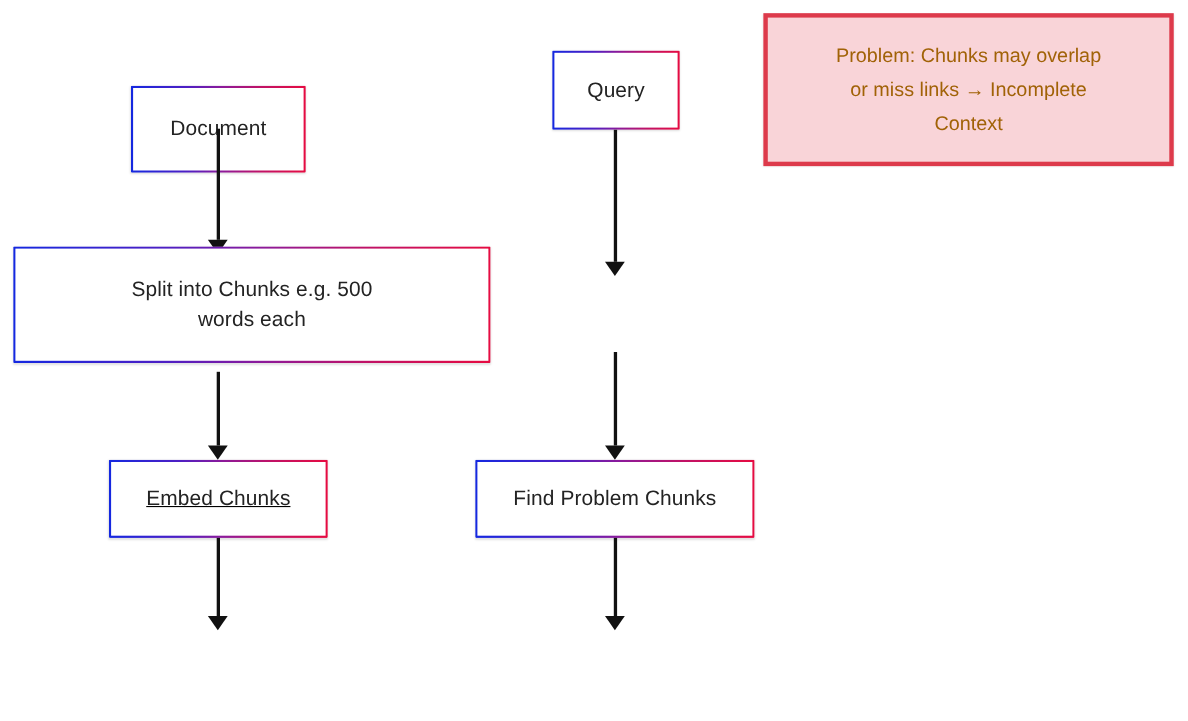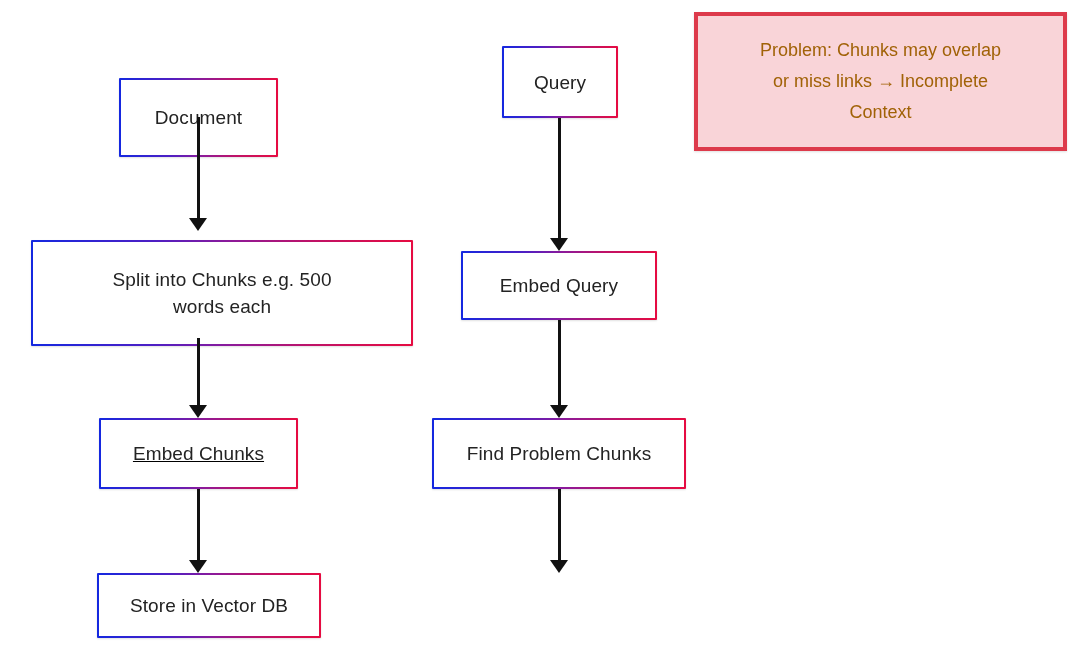--- a/index.html
+++ b/index.html
@@ -102,21 +102,21 @@
     <div class="node-inner">
       <span class="node-label">Document</span>
     </div>
   </div>
 
   <div class="arrow" style="left:189px; top:117px; width:18px; height:114px;">
     <div class="shaft" style="height:101px;"></div>
     <div class="head"></div>
   </div>
 
-  <div class="node" style="left:12px; top:240px; width:382px; height:106px;margin-left:19px;">
+  <div class="node" style="left:12px; top:224px; width:434px; height:106px;">
     <div class="node-inner">
       <span class="node-label">Split into Chunks e.g. 500
 words each</span>
     </div>
   </div>
 
   <div class="arrow" style="left:189px; top:338px; width:18px; height:80px;">
     <div class="shaft" style="height:67px;"></div>
     <div class="head"></div>
   </div>
@@ -125,42 +125,32 @@
     <div class="node-inner">
       <span class="node-label">Embed Chunks</span>
     </div>
   </div>
 
   <div class="arrow" style="left:189px; top:489px; width:18px; height:84px;">
     <div class="shaft" style="height:71px;"></div>
     <div class="head"></div>
   </div>
 
-  <div class="node" style="left:97px; top:573px; width:224px; height:65px;">
-    <div class="node-inner">
-      <span class="node-label">Store in Vector DB</span>
-    </div>
-  </div>
 
   <div class="node" style="left:502px; top:46px; width:116px; height:72px;">
     <div class="node-inner">
       <span class="node-label">Query</span>
     </div>
   </div>
 
   <div class="arrow" style="left:550px; top:118px; width:18px; height:133px;">
     <div class="shaft" style="height:120px;"></div>
     <div class="head"></div>
   </div>
 
-  <div class="node" style="left:461px; top:251px; width:196px; height:69px;">
-    <div class="node-inner">
-      <span class="node-label">Embed Query</span>
-    </div>
-  </div>
 
   <div class="arrow" style="left:550px; top:320px; width:18px; height:98px;">
     <div class="shaft" style="height:85px;"></div>
     <div class="head"></div>
   </div>
 
   <div class="node" style="left:432px; top:418px; width:254px; height:71px;">
     <div class="node-inner">
       <span class="node-label">Find Problem Chunks</span>
     </div>

